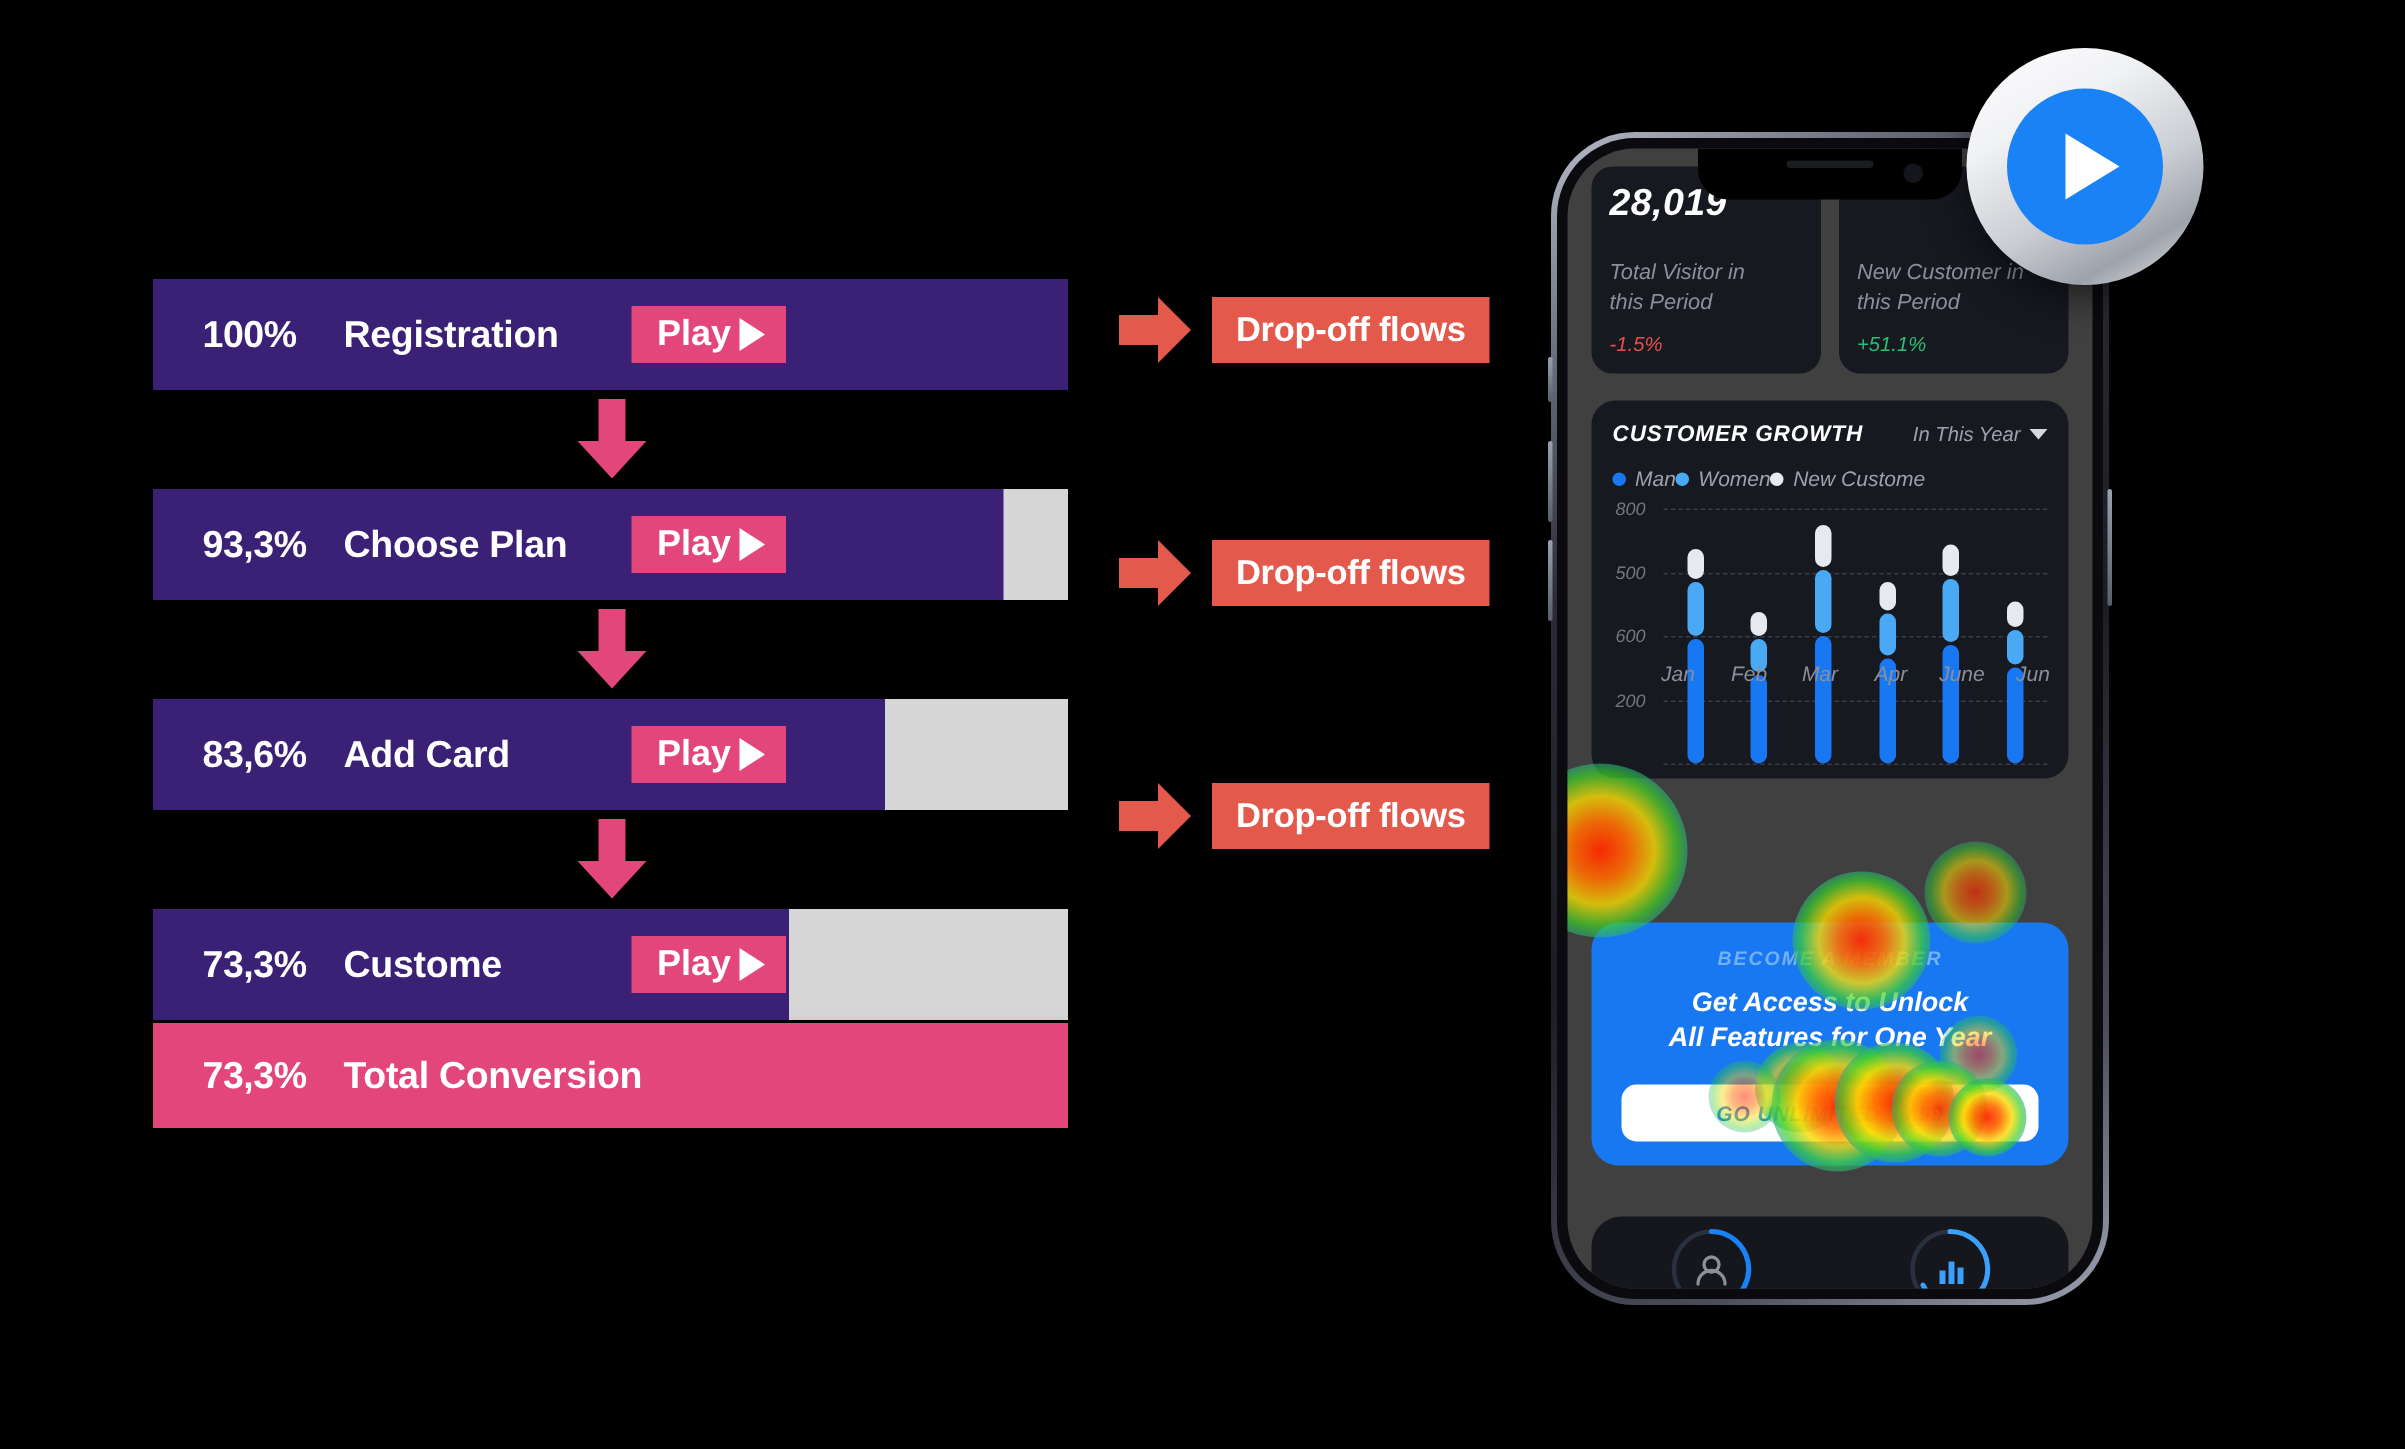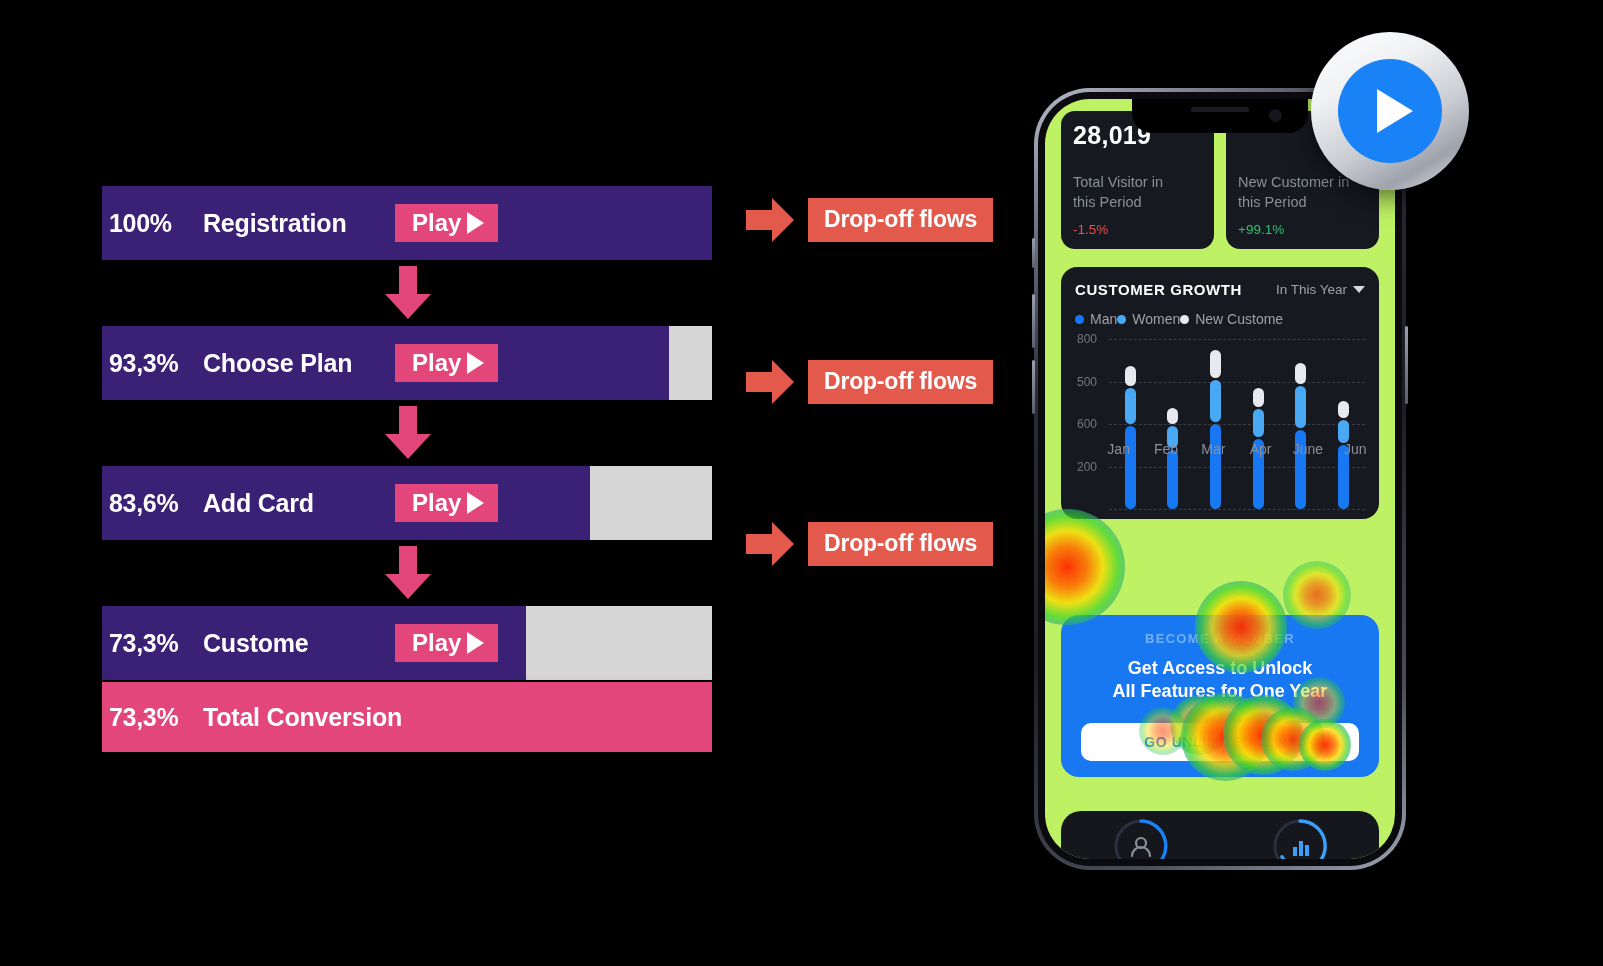--- a/index.html
+++ b/index.html
@@ -36,21 +36,21 @@
   .funnel-fill {
     position: absolute;
     left: 0; top: 0; bottom: 0;
     background: #3a2175;
   }
   .funnel-content {
     position: absolute;
     left: 0; top: 0; right: 0; bottom: 0;
     display: flex;
     align-items: center;
-    padding-left: 7px;
+    padding-left: 33px;
     box-sizing: border-box;
   }
   .funnel-pct {
     color: #ffffff;
     font-size: 25px;
     font-weight: bold;
     letter-spacing: -0.3px;
     width: 94px;
     flex: none;
   }
@@ -145,23 +145,24 @@
     border-radius: 52px;
     background: #0b0b0f;
     padding: 7px;
     box-sizing: border-box;
     position: relative;
   }
   #screen {
     width: 100%;
     height: 100%;
     border-radius: 45px;
-    background: #bef264;
+    background: #404040;
     overflow: hidden;
     position: relative;
+    font-style: italic;
   }
   #notch {
     position: absolute;
     left: 50%;
     transform: translateX(-50%);
     top: 0px;
     width: 176px;
     height: 34px;
     background: #000000;
     border-radius: 0 0 20px 20px;
@@ -535,21 +536,21 @@
           <div class="stat-card">
             <div class="stat-num">28,019</div>
             <div class="stat-label">Total Visitor in
 this Period</div>
             <div class="stat-delta delta-neg">-1.5%</div>
           </div>
           <div class="stat-card">
             <div class="stat-num" style="text-align:right;">66</div>
             <div class="stat-label">New Customer in
 this Period</div>
-            <div class="stat-delta delta-pos">+99.1%</div>
+            <div class="stat-delta delta-pos">+51.1%</div>
           </div>
         </div>
 
         <div id="growth">
           <div class="growth-head">
             <div class="growth-title">CUSTOMER GROWTH</div>
             <div class="growth-period">
               <span>In This Year</span>
               <span class="caret"></span>
             </div>

